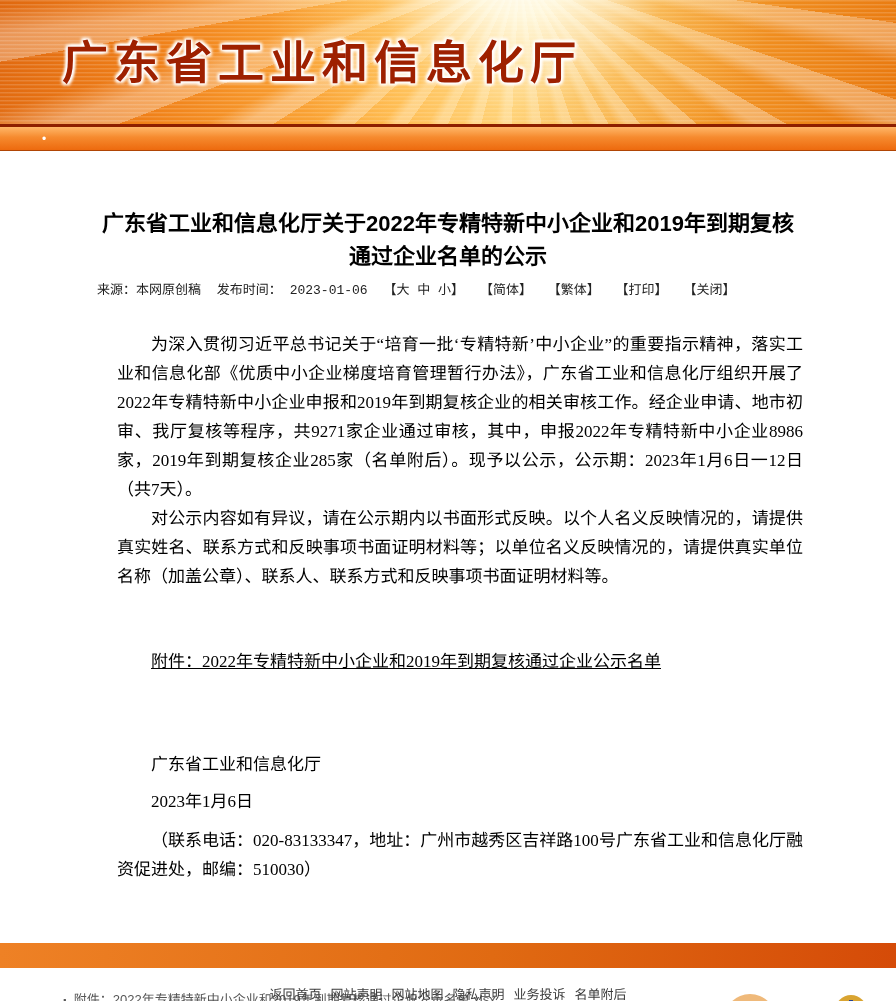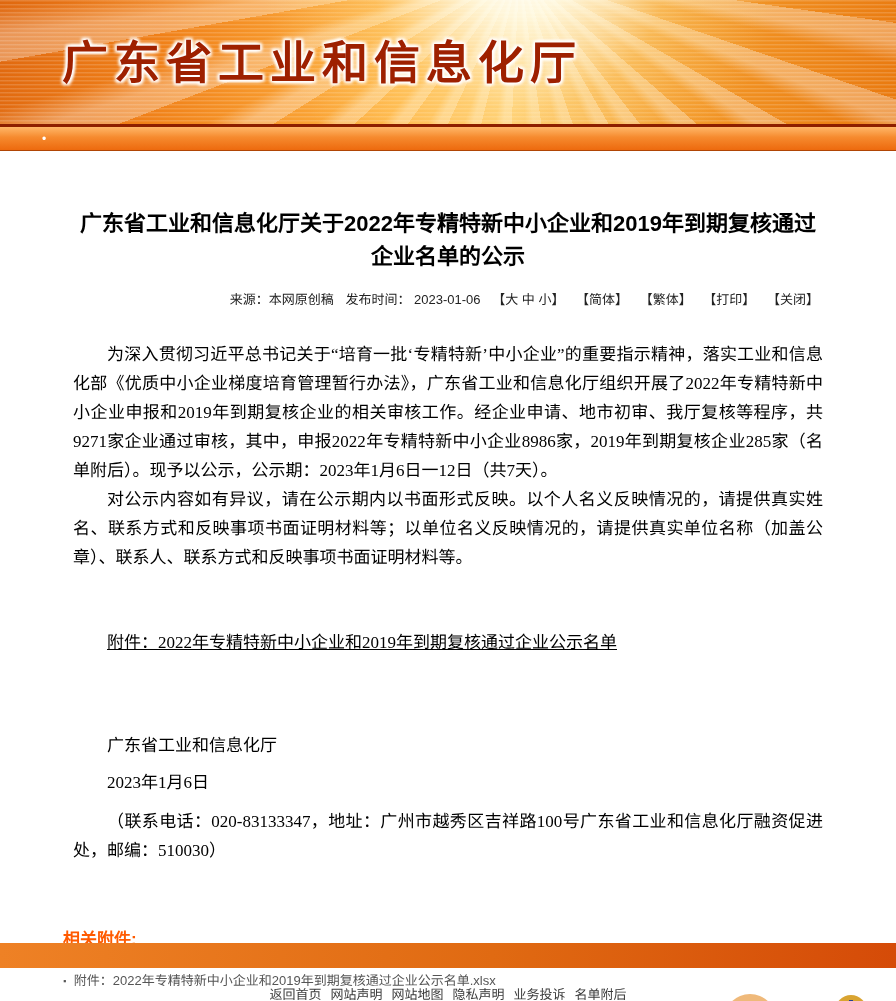--- a/index.html
+++ b/index.html
@@ -41,33 +41,33 @@
   }
   .nav-lead-bullet { margin-left:42px; font-size:12px; }
   .nav ul { list-style:none; display:flex; flex:1; }
   .nav li { flex:1; text-align:center; cursor:pointer; white-space:nowrap; position:relative; }
   .nav li:not(:last-child)::after {
     content:"\2022\00a0\00a0\00a0|"; position:absolute; right:-10px; top:0;
     font-size:12px; color:#fff;
   }
 
   
-  .content { padding:0 73px; }
+  .content { padding:0 93px; }
   .article-title {
     margin-top:56px; text-align:center;
     font-size:22px; font-weight:bold; color:#000; line-height:33px;
   }
   .article-meta {
-    margin-top:16px; text-align:right; font-size:13px; color:#222;
+    margin-top:6px; text-align:left; font-size:13px; color:#222;font-family:Liberation Mono, monospace;
   }
   .article-meta span { margin:0 4px; }
   .article-meta .action { cursor:pointer; }
 
   .article-body { margin-top:32px; font-family:"Liberation Serif", serif; font-size:17px; color:#000; }
-  .article-body p { line-height:29px; text-indent:2em; text-align:justify; }
+  .article-body p { line-height:29px; text-indent:2em; text-align:justify;margin-left:24px; }
   .attachment-line { margin-top:56px; line-height:29px; text-indent:2em;text-decoration:underline; }
   .signature { margin-top:74px; text-align:right; padding-right:18px; line-height:29px; }
   .sign-date { margin-top:8px; text-align:right; padding-right:112px; line-height:29px; }
   .contact { margin-top:10px; line-height:34px; text-indent:2em; text-align:justify; }
 
   
   .related { padding:0 63px; font-family:"Liberation Sans", sans-serif; }
   .related-heading { margin-top:60px; font-size:17px; font-weight:bold; color:#ff5a00; }
   .related-item { margin-top:20px; font-size:13px; color:#555; cursor:pointer; }
   .related-item .sq { font-size:9px; color:#555; margin-right:4px; vertical-align:1px; }

